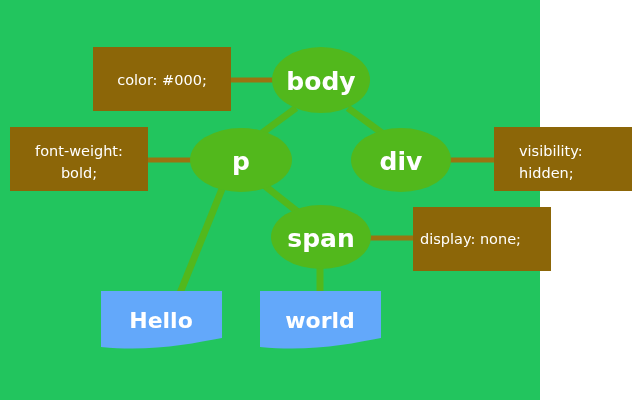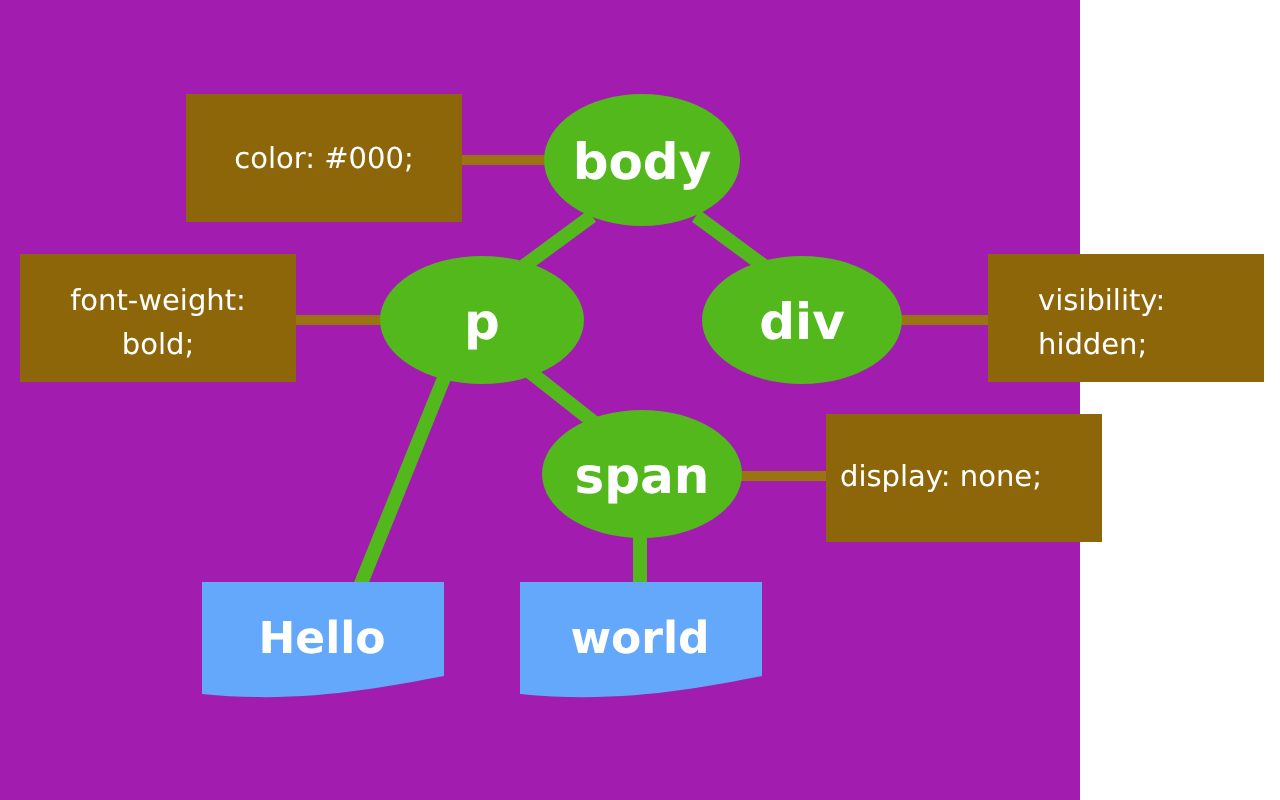--- a/index.html
+++ b/index.html
@@ -10,21 +10,21 @@
   body {
     width: 640px;
     height: 400px;
     font-family: "DejaVu Sans", sans-serif;
     overflow: hidden;
   }
   #diagram-root {
     position: relative;
     width: 540px;
     height: 400px;
-    background: #a21caf;
+    background: #22c55e;
     text-align: right;
   }
   #diagram-svg {
     position: absolute;
     top: 0;
     left: 0;
     width: 640px;
     height: 400px;
   }
   .node-label {

